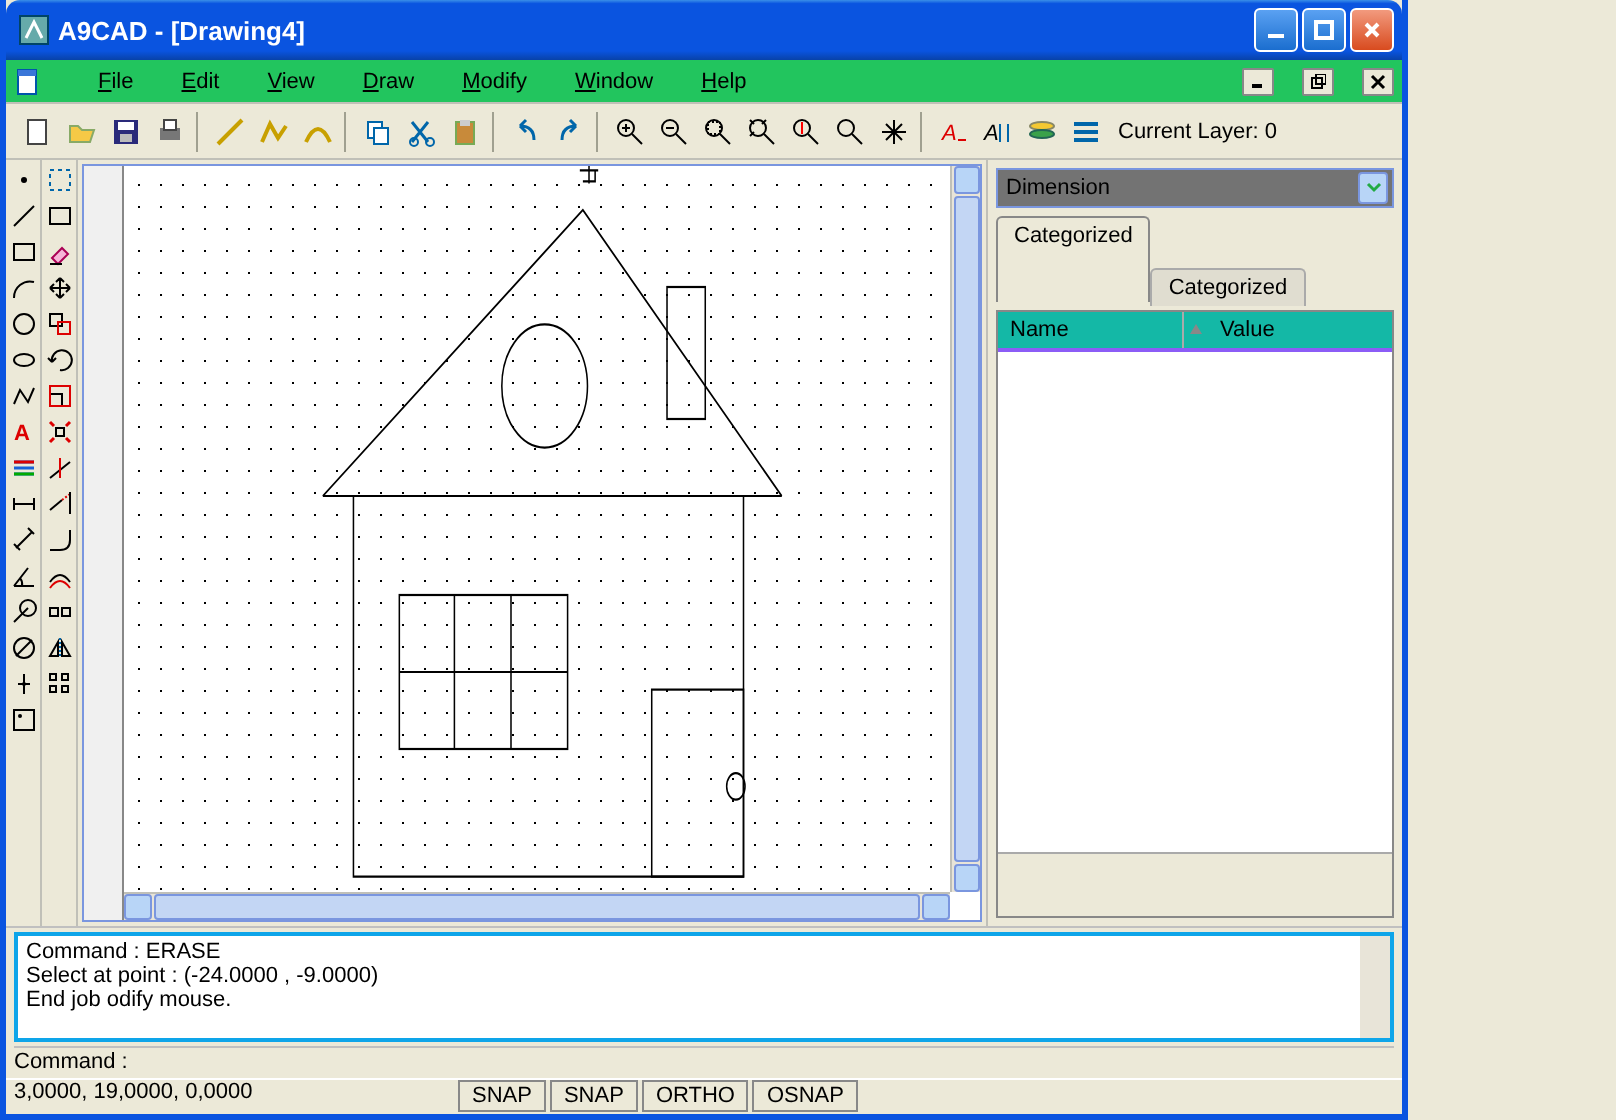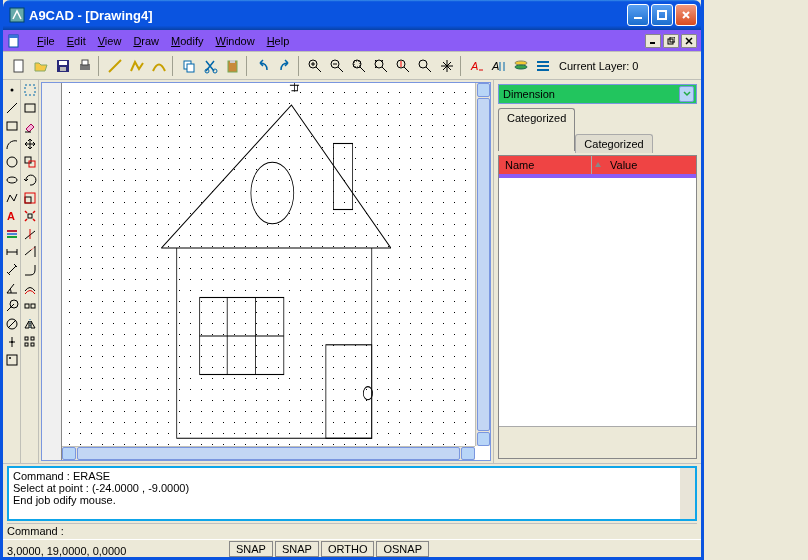--- a/index.html
+++ b/index.html
@@ -12,21 +12,21 @@
 .titlebar .win-btns { display: flex; gap: 2px; margin-right:2px; }
 .titlebar .win-btn { width: 22px; height: 22px; border-radius: 3px; border: 1px solid #fff; display:flex; align-items:center; justify-content:center; color:#fff; font-weight:bold; }
 .win-btn.min, .win-btn.max { background: linear-gradient(to bottom, #5aa1f2, #1b6ecf); }
 .win-btn.close { background: linear-gradient(to bottom, #f29a7e, #d84b1f); }
 .win-btn svg { display:block; }
 
 
 .frame { width:704px; height:560px; border-left:3px solid #0a54e0; border-right:3px solid #0a54e0; border-bottom:3px solid #0a54e0; }
 
 
-.menubar { height: 22px; background:#8b5cf6; display:flex; align-items:center; padding:0 4px; border-bottom:1px solid #c0c0b8;}
+.menubar { height: 22px; background:#22c55e; display:flex; align-items:center; padding:0 4px; border-bottom:1px solid #c0c0b8;gap:12px;}
 .menubar .doc-icon { width:16px; height:16px; margin-right:8px; display:flex; align-items:center; }
 .menubar .menu-item { padding:2px 6px; cursor:default; }
 .menubar .menu-item span { text-decoration: underline; }
 .menubar .spacer { flex:1; }
 .menubar .mdi-btn { width:16px; height:14px; margin-left:2px; display:flex; align-items:center; justify-content:center; border:1px solid #888; background:#ece9d8; border-radius:1px;}
 
 
 .toolbar { height: 28px; background:#ece9d8; display:flex; align-items:center; padding:0 6px; border-bottom:1px solid #c0c0b8; gap:2px;}
 .tb-btn { width:20px; height:20px; display:flex; align-items:center; justify-content:center; border:1px solid transparent; }
 .tb-sep { width:4px; height:20px; border-left:1px solid #a0a090; margin:0 1px; }
@@ -49,43 +49,43 @@
 .scroll-h::before,.scroll-h::after{content:"";position:absolute;top:0;height:13px;width:14px;background:#b8d5f7;border:1px solid #7a96df;box-sizing:border-box;border-radius:2px;}
 .scroll-h::before{left:0;} .scroll-h::after{right:0;}
 .scroll-h .thumb{position:absolute;top:0;left:15px;right:15px;height:13px;background:#c3d6f4;border:1px solid #7a96df;border-radius:2px;}
 
 
 .drawing { position:absolute; left:20px; right:15px; top:0; bottom:14px; pointer-events:none;}
 .drawing svg { width:100%; height:100%; }
 
 
 .right-panel { width:208px; background:#ece9d8; border-left:1px solid #c0c0b8; padding:4px; display:flex; flex-direction:column; gap:4px;}
-.combo { height:20px; background:#22c55e; border:1px solid #7a96df; display:flex; align-items:center; padding:0 2px 0 4px;}
+.combo { height:20px; background:#737373; border:1px solid #7a96df; display:flex; align-items:center; padding:0 2px 0 4px;}
 .combo .arrow{ width:15px;height:16px;background:#b8d5f7;border:1px solid #7a96df;border-radius:2px;display:flex;align-items:center;justify-content:center;margin-left:auto;}
 .tabs { display:flex; }
 .tab { padding:3px 8px; background:#ece9d8; border:1px solid #888; border-bottom:none; border-top-left-radius:3px; border-top-right-radius:3px; position:relative; }
 .tab.inactive { background:#e0ddd0; top:2px; border-color:#aaa;margin-top:24px;}
 .prop-grid { flex:1; background:#fff; border:1px solid #888; display:flex; flex-direction:column;}
-.prop-head { display:flex; background:#ef4444; border-bottom:4px solid #8b5cf6;}
+.prop-head { display:flex; background:#14b8a6; border-bottom:2px solid #8b5cf6;}
 .prop-head .col{ flex:1; padding:3px 6px; border-right:1px solid #aaa;}
 .prop-head .col:last-child{border-right:none;}
 .prop-body{flex:1;}
 .prop-foot{height:32px; background:#ece9d8; border-top:1px solid #aaa;}
 .panel-sb{width:15px;background:#e8e4d8;}
 
 
 .cmd-area{ height:76px; padding:2px 4px; border-top:1px solid #c0c0c0;}
 .cmd-box{ height:55px; background:#fff; border:2px solid #0ea5e9; padding:2px 4px; overflow:hidden; position:relative;}
 .cmd-box .sbv{position:absolute;right:0;top:0;bottom:0;width:15px;background:#e8e4d8;}
 .cmd-line{ white-space:pre;}
 .cmd-input-row{ margin-top:2px; height:17px;}
 .cmd-input-row .inner{border-top:1px solid #c0c0c0; padding-top:1px;}
 
 
-.statusbar{ height:18px; background:#ece9d8; border-top:1px solid #fff; display:flex; align-items:flex-end; padding:0 4px; gap:2px;}
+.statusbar{ height:18px; background:#ece9d8; border-top:1px solid #fff; display:flex; align-items:flex-start; padding:0 4px; gap:2px;}
 .statusbar .coord{ width:220px;}
 .statusbar .st-btn{ border:1px solid #888; padding:1px 6px; background:#ece9d8; }
 </style>
 </head>
 <body>
 
 <div class="frame">
 <div class="titlebar">
   <span class="app-icon">
     <svg width="16" height="16" viewBox="0 0 16 16">

